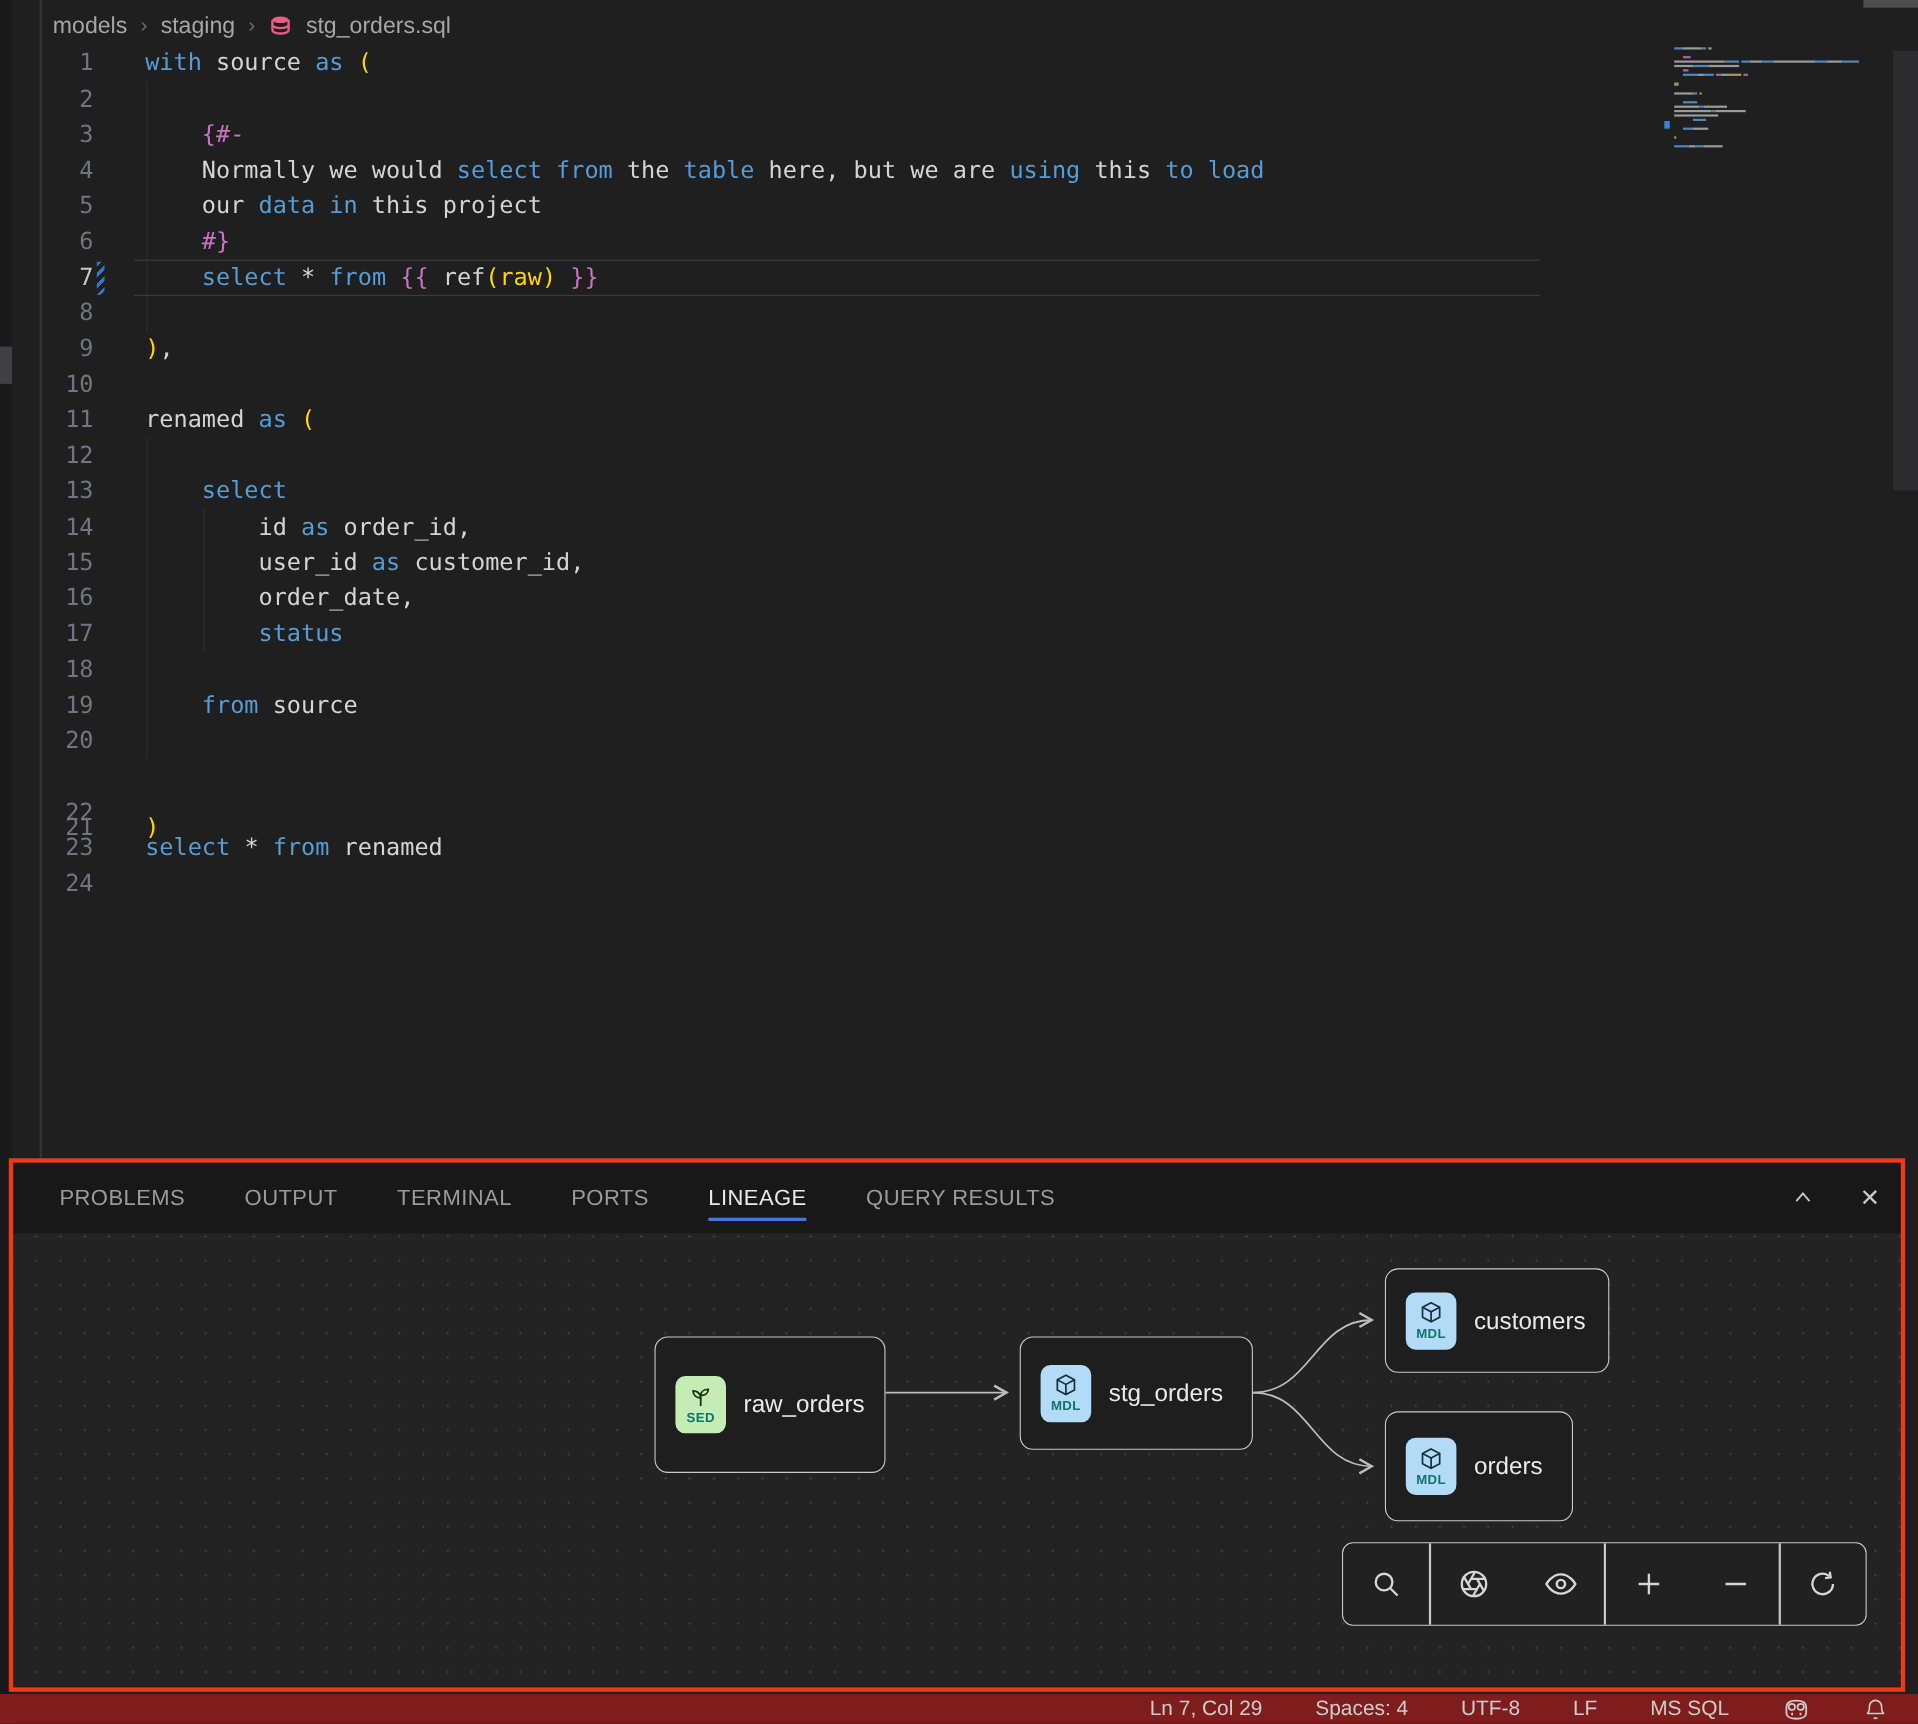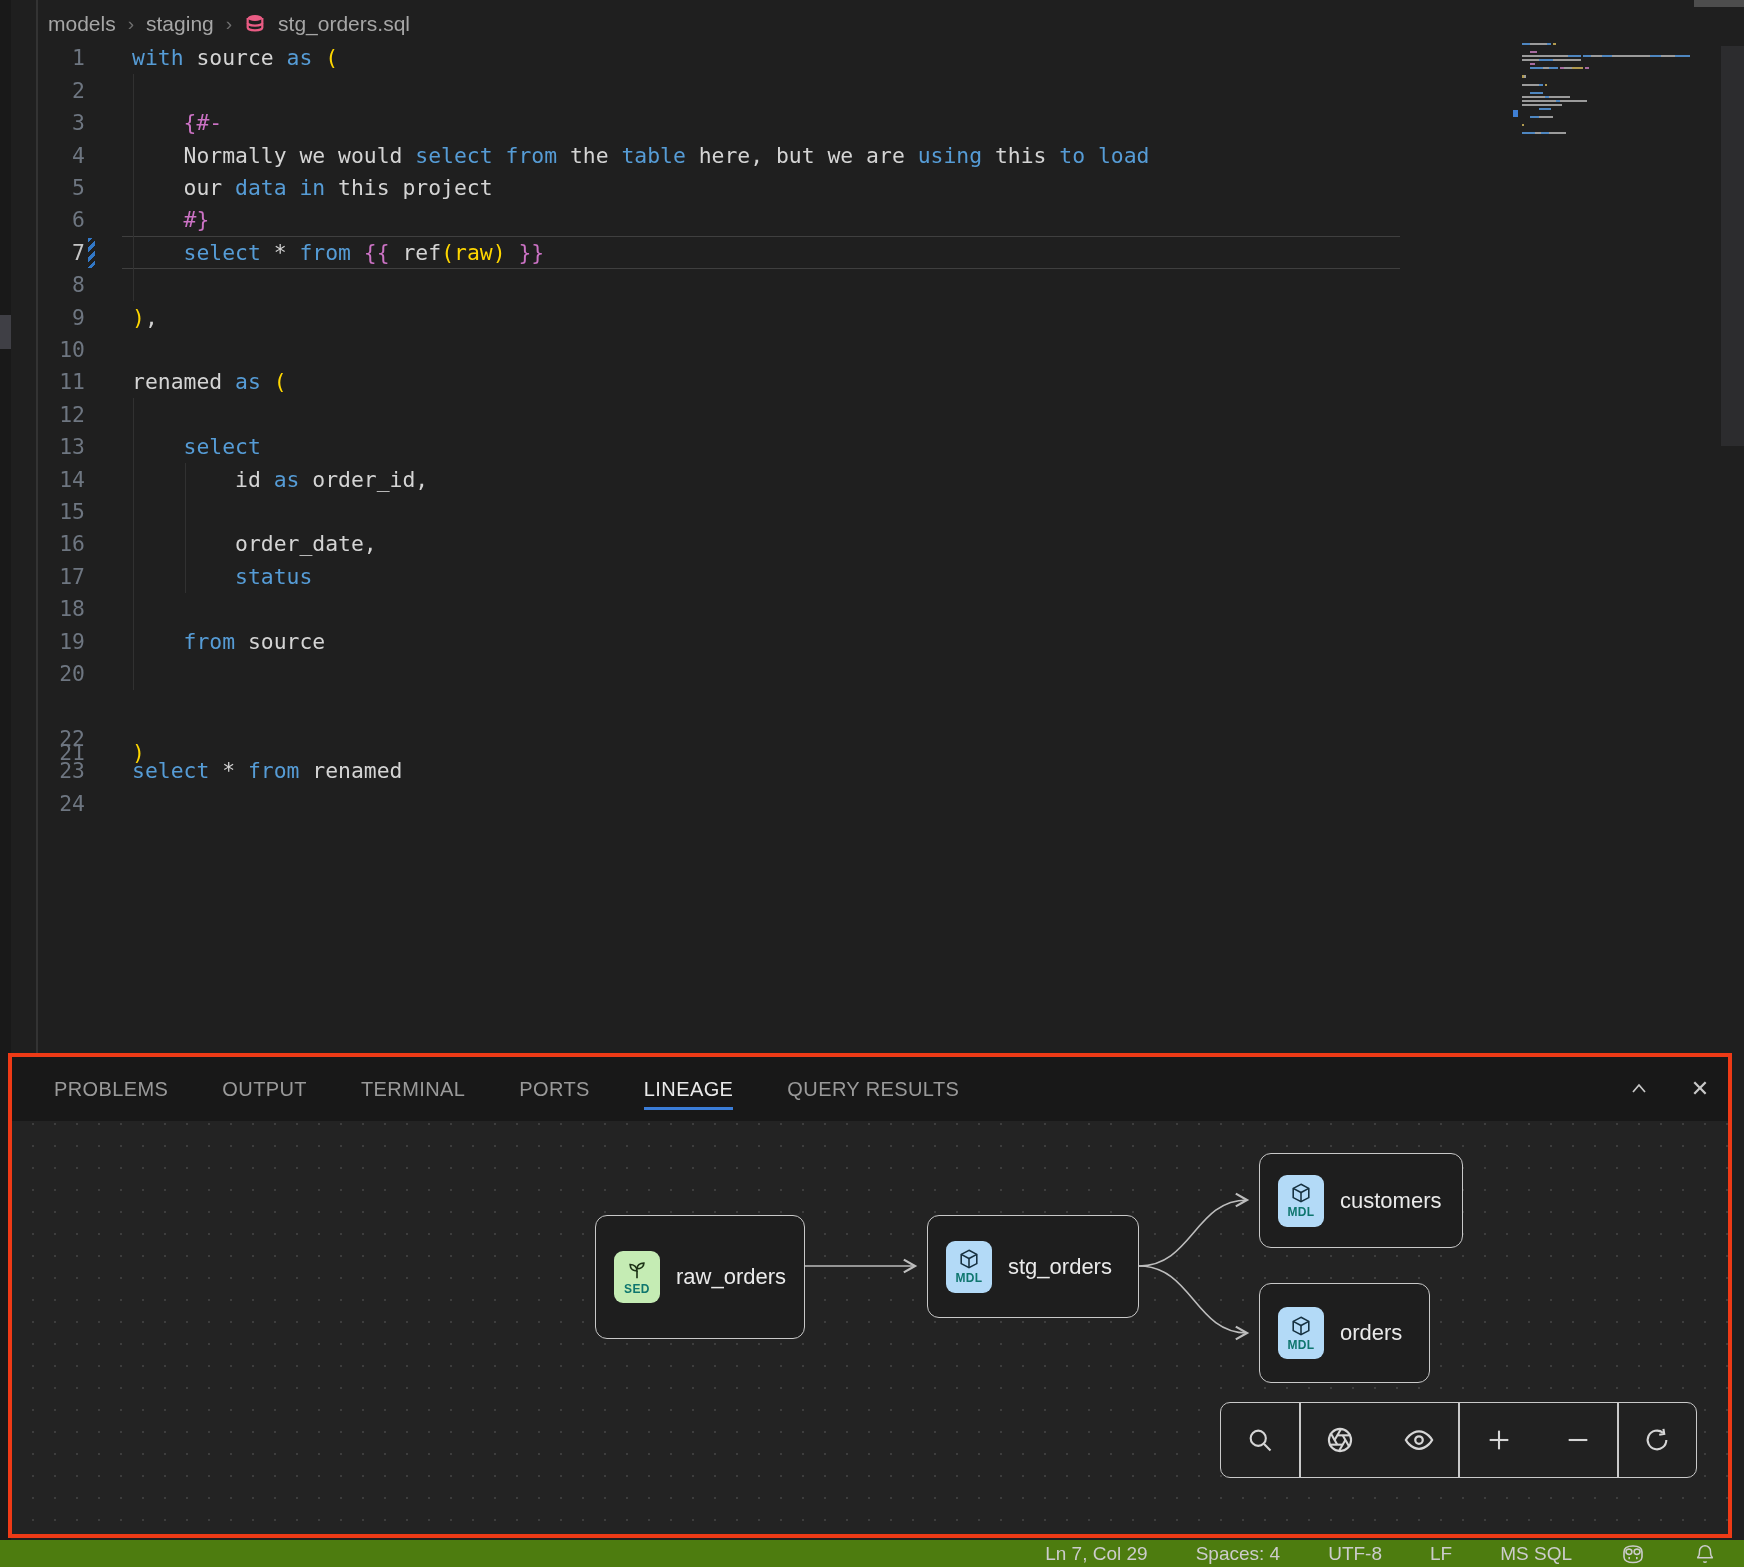--- a/index.html
+++ b/index.html
@@ -74,21 +74,21 @@
   
   #lg-toolbar { position:absolute; left:1208px; top:281px; width:477px; height:76px;
                 border:1.5px solid #c9c9c9; border-radius:10px; background:#212121;
                 display:flex; align-items:stretch; }
   .tb-group { display:flex; align-items:center; justify-content:space-around; }
   .tb-div { width:1.5px; background:#c9c9c9; }
   .tb-btn { width:60px; height:60px; display:flex; align-items:center; justify-content:center;
             cursor:pointer; }
 
   
-  #statusbar { position:absolute; left:0; top:1540px; width:1744px; height:27px; background:#4d7c0f;
+  #statusbar { position:absolute; left:0; top:1540px; width:1744px; height:27px; background:#7f1d1d;
                display:flex; align-items:center; justify-content:flex-end; gap:48px;
                padding-right:28px; font-size:19px; color:#cccccc; z-index:95; }
   .sb-item { cursor:pointer; white-space:nowrap; }
   .sb-icon { display:flex; align-items:center; cursor:pointer; }
 
   svg { display:block; }
 </style>
 </head>
 <body>
 
@@ -172,20 +172,21 @@
         <div class="ln-row" style="top: 430.6px;">
           <span class="ln-num">13</span>
           <span class="ln-code"><span class="tk-p">    </span><span class="tk-k">select</span></span>
         </div>
         <div class="ln-row" style="top: 463px;">
           <span class="ln-num">14</span>
           <span class="ln-code"><span class="tk-p">        id </span><span class="tk-k">as</span><span class="tk-p"> order_id,</span></span>
         </div>
         <div class="ln-row" style="top: 495.4px;">
           <span class="ln-num">15</span>
+          <span class="ln-code"><span class="tk-p">        user_id </span><span class="tk-k">as</span><span class="tk-p"> customer_id,</span></span>
         </div>
         <div class="ln-row" style="top: 527.8px;">
           <span class="ln-num">16</span>
           <span class="ln-code"><span class="tk-p">        order_date,</span></span>
         </div>
         <div class="ln-row" style="top: 560.2px;">
           <span class="ln-num">17</span>
           <span class="ln-code"><span class="tk-p">        </span><span class="tk-k">status</span></span>
         </div>
         <div class="ln-row" style="top: 592.6px;">

